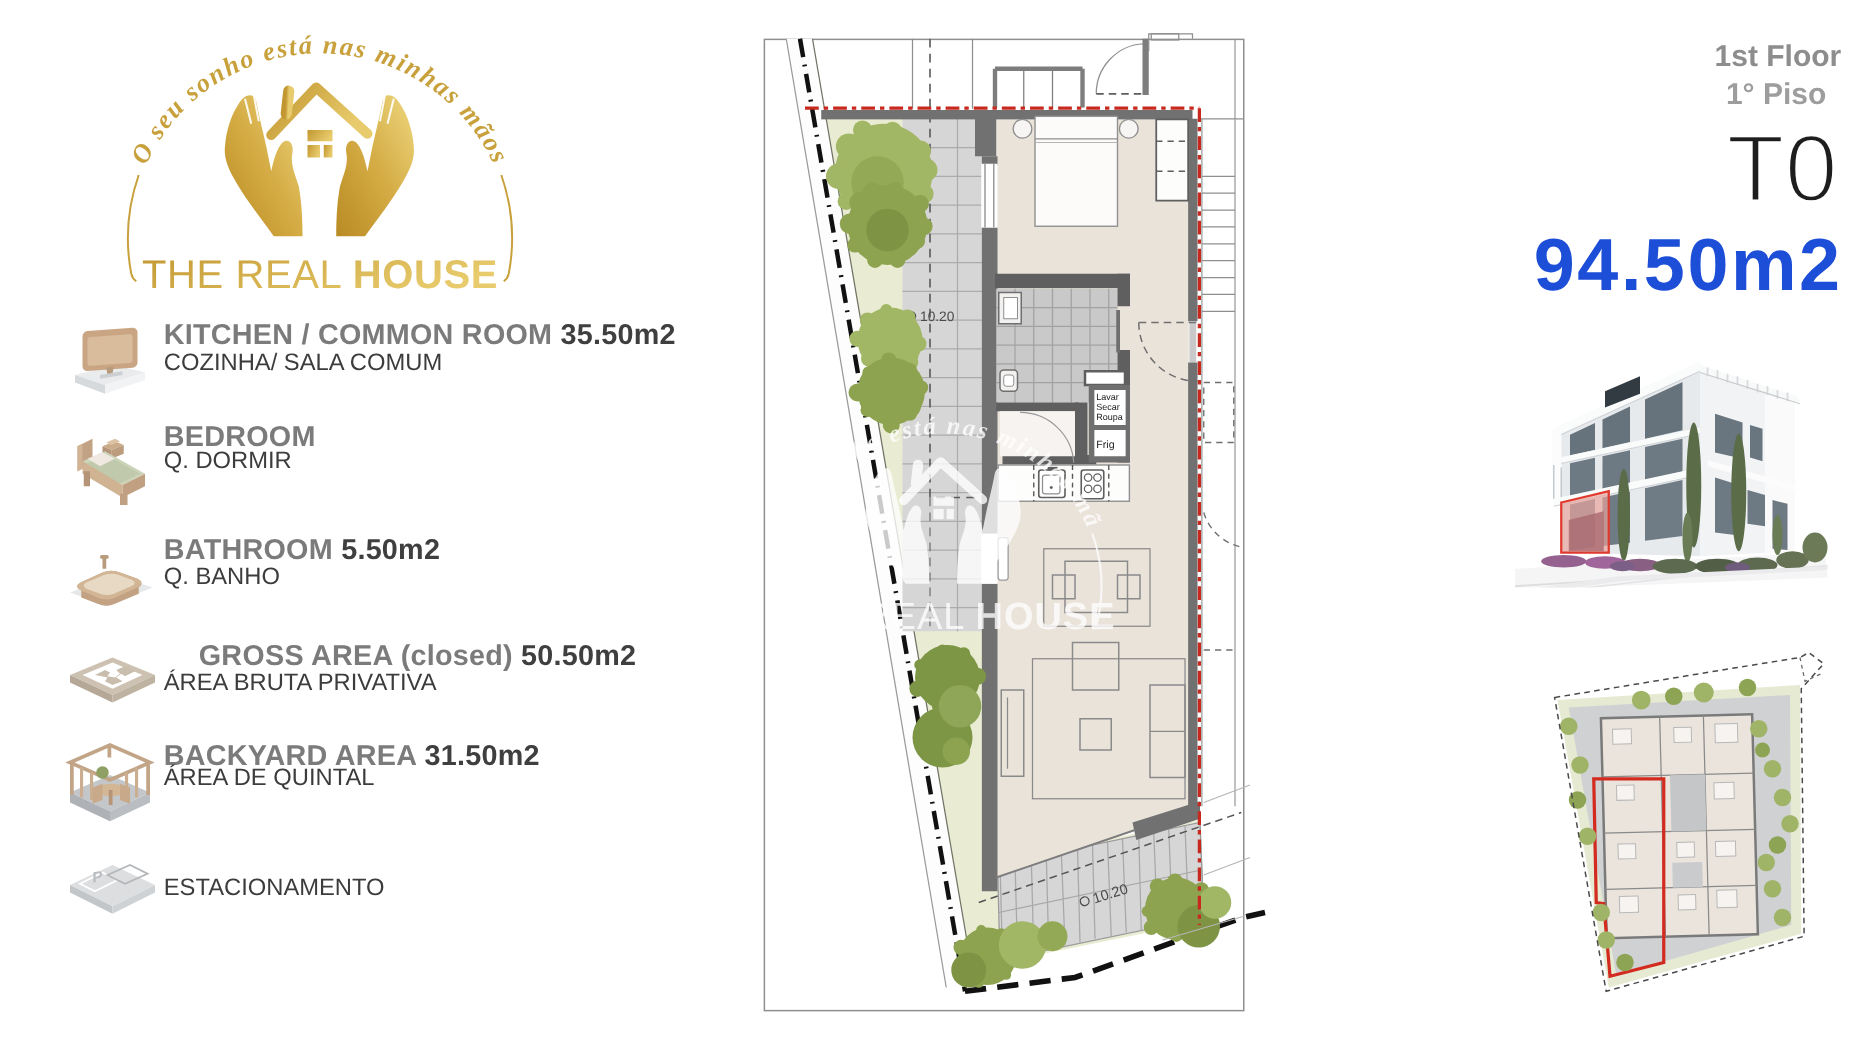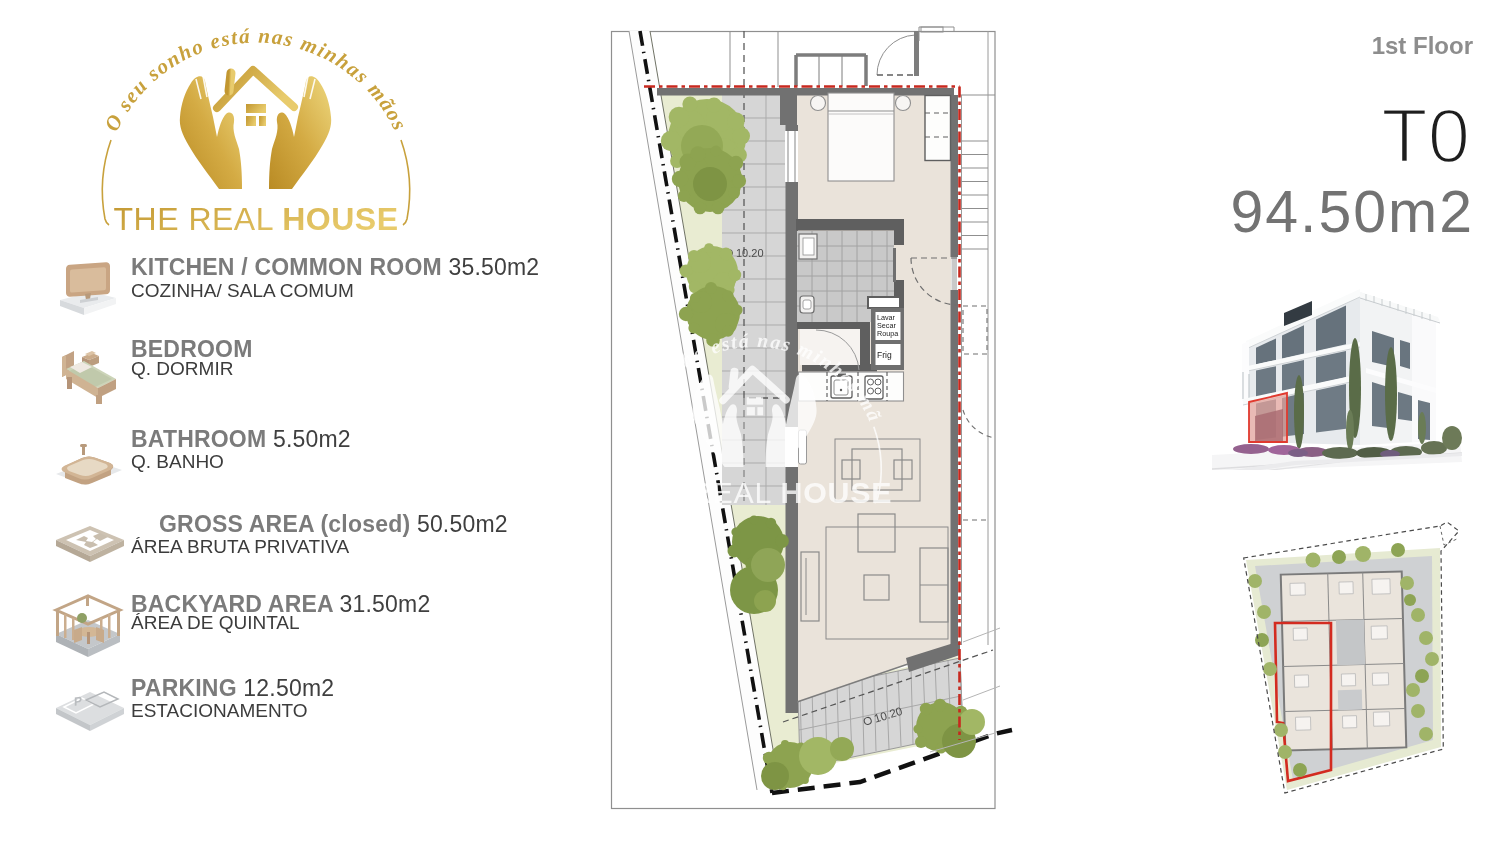--- a/index.html
+++ b/index.html
@@ -52,21 +52,21 @@
 <path d="M 308,76 L 304,97"></path>
 </g>
 
 <text x="256" y="230" text-anchor="middle" font-size="32" letter-spacing="0.5" fill="url(#goldv)" font-family="Liberation Sans, sans-serif">THE REAL <tspan font-weight="bold">HOUSE</tspan></text>
 </svg>
 </div>
 
 <div class="abs" id="legend-slot" style="left:0px;top:0px;width:560px;height:800px;">
 <style>
  .lt{position:absolute;left:131px;font-weight:bold;color:#7b7b7b;font-size:23px;letter-spacing:0.2px;white-space:nowrap;}
- .lt .v{font-weight:normal;color:#3f3f3f;}
+ .lt .v{font-weight:bold;color:#3f3f3f;}
  .ls{position:absolute;left:131px;color:#3c3c3c;font-size:19px;white-space:nowrap;}
  .licon{position:absolute;left:52px;}
 </style>
 
 <svg class="licon" style="top:256px;" width="70" height="60" viewBox="0 0 70 60">
  <polygon points="8,44 40,36 64,42 32,52" fill="#e9ebed"></polygon>
  <polygon points="8,44 8,50 32,59 32,52" fill="#d7dadd"></polygon>
  <polygon points="32,52 64,42 64,48 32,59" fill="#f2f3f4"></polygon>
  <rect x="14" y="4" width="44" height="32" rx="4" fill="#c9a583" transform="skewY(-4) translate(0,6)"></rect>
  <rect x="18" y="9" width="36" height="23" rx="2" fill="#d9bc9c" transform="skewY(-4) translate(0,6)"></rect>
@@ -143,21 +143,20 @@
 
 <svg class="licon" style="top:676px;" width="74" height="64" viewBox="0 0 74 64">
  <polygon points="4,32 38,16 72,32 38,49" fill="#dcdee0"></polygon>
  <polygon points="4,32 4,38 38,55 38,49" fill="#c3c6c9"></polygon>
  <polygon points="38,49 72,32 72,38 38,55" fill="#cfd2d5"></polygon>
  <polygon points="12,31 30,22 42,28 24,37" fill="none" stroke="#ffffff" stroke-width="1.5"></polygon>
  <polygon points="34,24 52,16 66,23 48,31" fill="none" stroke="#b4b7ba" stroke-width="1.5"></polygon>
  <text x="22" y="34" font-size="12" font-weight="bold" fill="#b9bcbf" transform="skewY(-10)">P</text>
 </svg>
 
-<div class="lt" style="top:675px;">PARKING <span class="v">12.50m2</span></div>
 <div class="ls" style="top:700px;">ESTACIONAMENTO</div>
 </div>
 
 <div class="abs" id="plan-slot" style="left:585px;top:20px;width:430px;height:800px;">
 <svg width="430" height="800" viewBox="585 20 430 800">
 
 <rect x="611.5" y="31.5" width="383.5" height="777" fill="#ffffff" stroke="#8f8f8f" stroke-width="1.2"></rect>
 
 <polygon points="652,95 797,95 797,690 960,656 963,737 800,770 774,786 652,110" fill="#e9ecd2"></polygon>
 
@@ -556,24 +555,25 @@
 <path d="M 292,189 C 302,175 314,160 322,146 C 329,134 332,126 331,117 C 330,104 326,92 320,83 C 316,76 308,73 306,81 C 304,92 301,104 298,117 L 294,137 C 292,127 289,118 285,114 C 280,110 276,115 277,122 C 279,131 275,139 272,149 C 270,160 269,172 269,189 Z"></path>
 <text x="256" y="233" text-anchor="middle" font-size="37" letter-spacing="1" fill="#ffffff" font-family="Liberation Sans, sans-serif">THE REAL <tspan font-weight="bold">HOUSE</tspan></text>
 </g>
 </svg>
 </div>
 
 <div class="abs" id="right-slot" style="left:1150px;top:0px;width:350px;height:841px;">
 
 <div class="abs" style="right:27px;top:32px;width:323px;text-align:right;font-size:24px;font-weight:bold;color:#8d8d8d;">1st Floor</div>
 
+<div class="abs" style="right:39px;top:62px;width:311px;text-align:right;font-size:24px;font-weight:bold;color:#9d9d9d;">1° Piso</div>
 
 <div class="abs" style="right:30px;top:92px;width:322px;text-align:right;font-size:76px;font-weight:normal;color:#1e1e1e;-webkit-text-stroke:2.5px #ffffff;">T0</div>
 
-<div class="abs" style="right:26px;top:178px;width:318px;text-align:right;font-size:59px;font-weight:normal;color:#737373;letter-spacing:2px;">94.50m2</div>
+<div class="abs" style="right:26px;top:178px;width:318px;text-align:right;font-size:59px;font-weight:bold;color:#1d4ed8;letter-spacing:2px;">94.50m2</div>
 
 <div class="abs" style="left:60px;top:280px;width:290px;height:190px;">
 <svg width="290" height="190" viewBox="1210 280 290 190">
 
 <polygon points="1212,455 1460,442 1462,462 1212,472" fill="#f5f5f6"></polygon>
 <line x1="1212" y1="469" x2="1462" y2="453" stroke="#dddddf" stroke-width="1.5"></line>
 <line x1="1212" y1="477" x2="1340" y2="462" stroke="#e3e3e5" stroke-width="1.2"></line>
 
 <polygon points="1360,292 1436,318 1436,441 1360,445" fill="#f2f3f4"></polygon>
 

